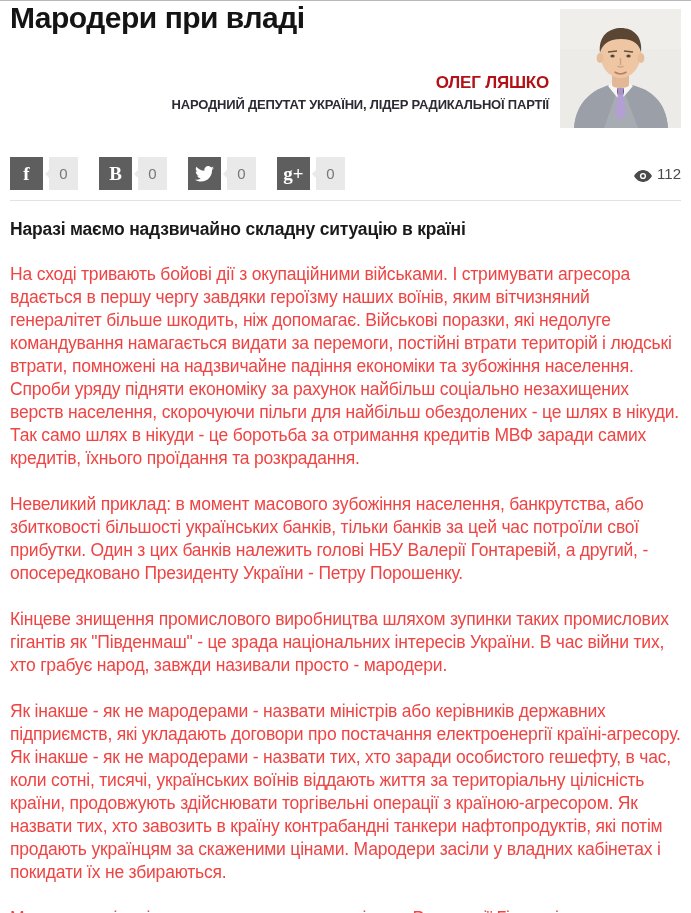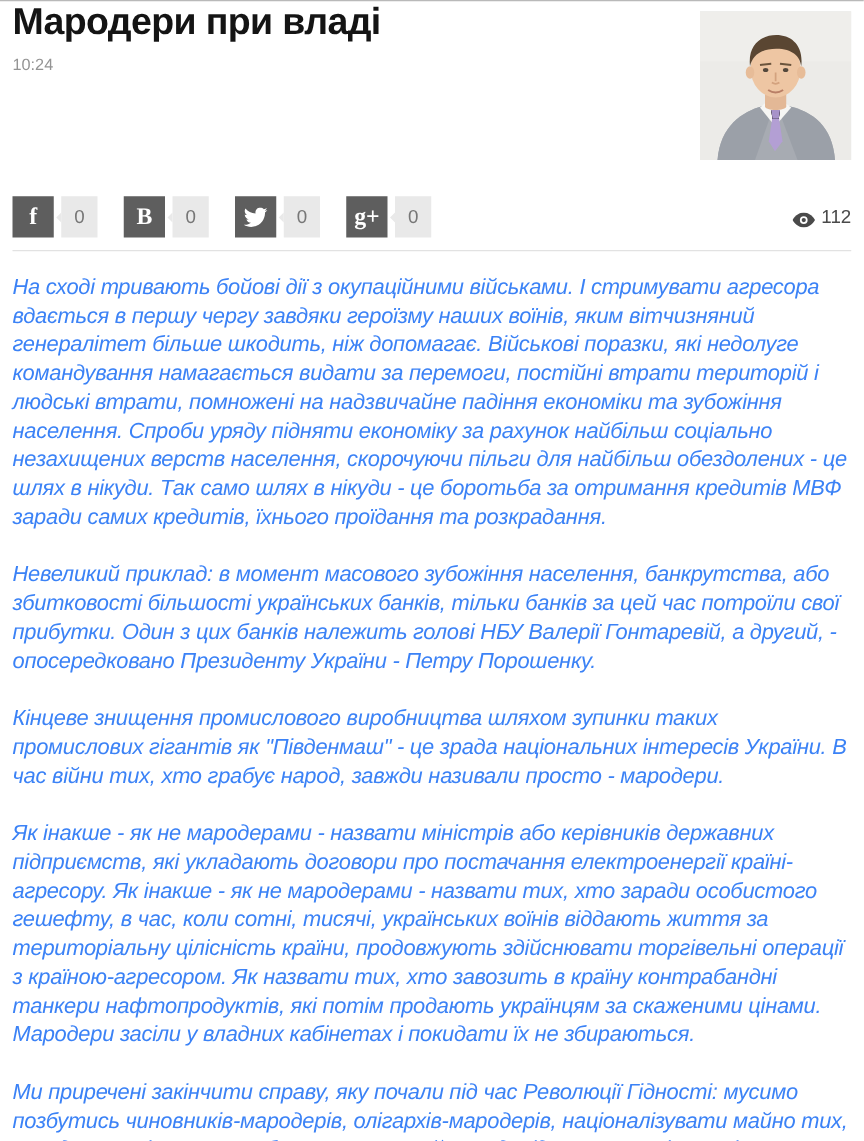--- a/index.html
+++ b/index.html
@@ -116,35 +116,37 @@
   .lead {
     font-size: 17.5px;
     font-weight: 700;
     color: #1a1a1a;
     margin-bottom: 22px;
     line-height: 23px;
   }
   .article p {
     font-size: 17.5px;
     line-height: 23px;
-    color: #3b82f6;
+    color: #ef4444;
     margin-bottom: 23px;
-    font-style: italic;
   }
   .article p:last-child { margin-bottom: 14px; }
 </style>
 </head>
 <body>
 
 <div class="page">
 
   <div class="header">
     <h1 class="title">Мародери при владі</h1>
-    <div class="time">10:24</div>
-
+
+    <div class="author-block">
+      <a class="author-name">ОЛЕГ ЛЯШКО</a>
+      <div class="author-role">НАРОДНИЙ ДЕПУТАТ УКРАЇНИ, ЛІДЕР РАДИКАЛЬНОЇ ПАРТІЇ</div>
+    </div>
 
     <div class="photo">
       <svg viewBox="0 0 121 119">
         <rect x="0" y="0" width="121" height="119" fill="#ecebe8"></rect>
         <rect x="0" y="0" width="121" height="40" fill="#efeeeb"></rect>
 
         <path d="M14 119 C16 92 34 80 50 76 L71 76 C90 80 106 92 108 119 Z" fill="#a7abb2"></path>
         <path d="M14 119 C16 92 34 80 50 76 L57 82 L44 119 Z" fill="#9ba0a8"></path>
         <path d="M108 119 C106 92 90 80 71 76 L64 82 L78 119 Z" fill="#9ba0a8"></path>
 
@@ -215,20 +217,21 @@
         <circle cx="9" cy="6" r="3.1" fill="#fff"></circle>
         <circle cx="9" cy="6" r="1.7" fill="#4a4a4a"></circle>
       </svg>
       <span>112</span>
     </div>
   </div>
 
   <hr class="divider">
 
   <div class="article">
+    <div class="lead">Наразі маємо надзвичайно складну ситуацію в країні</div>
     <p>На сході тривають бойові дії з окупаційними військами. І стримувати агресора вдається в першу чергу завдяки героїзму наших воїнів, яким вітчизняний генералітет більше шкодить, ніж допомагає. Військові поразки, які недолуге командування намагається видати за перемоги, постійні втрати територій і людські втрати, помножені на надзвичайне падіння економіки та зубожіння населення. Спроби уряду підняти економіку за рахунок найбільш соціально незахищених верств населення, скорочуючи пільги для найбільш обездолених - це шлях в нікуди. Так само шлях в нікуди - це боротьба за отримання кредитів МВФ заради самих кредитів, їхнього проїдання та розкрадання.</p>
     <p>Невеликий приклад: в момент масового зубожіння населення, банкрутства, або збитковості більшості українських банків, тільки банків за цей час потроїли свої прибутки. Один з цих банків належить голові НБУ Валерії Гонтаревій, а другий, - опосередковано Президенту України - Петру Порошенку.</p>
     <p>Кінцеве знищення промислового виробництва шляхом зупинки таких промислових гігантів як "Південмаш" - це зрада національних інтересів України. В час війни тих, хто грабує народ, завжди називали просто - мародери.</p>
     <p>Як інакше - як не мародерами - назвати міністрів або керівників державних підприємств, які укладають договори про постачання електроенергії країні-агресору. Як інакше - як не мародерами - назвати тих, хто заради особистого гешефту, в час, коли сотні, тисячі, українських воїнів віддають життя за територіальну цілісність країни, продовжують здійснювати торгівельні операції з країною-агресором. Як назвати тих, хто завозить в країну контрабандні танкери нафтопродуктів, які потім продають українцям за скаженими цінами. Мародери засіли у владних кабінетах і покидати їх не збираються.</p>
     <p>Ми приречені закінчити справу, яку почали під час Революції Гідності: мусимо позбутись чиновників-мародерів, олігархів-мародерів, націоналізувати майно тих, хто десятиліттями грабував український народ, відновити соціальну і національну справедливість, об'єднатись і перемогти зовнішнього і внутрішнього ворога.</p>
 
   </div>
 
 </div>
 

